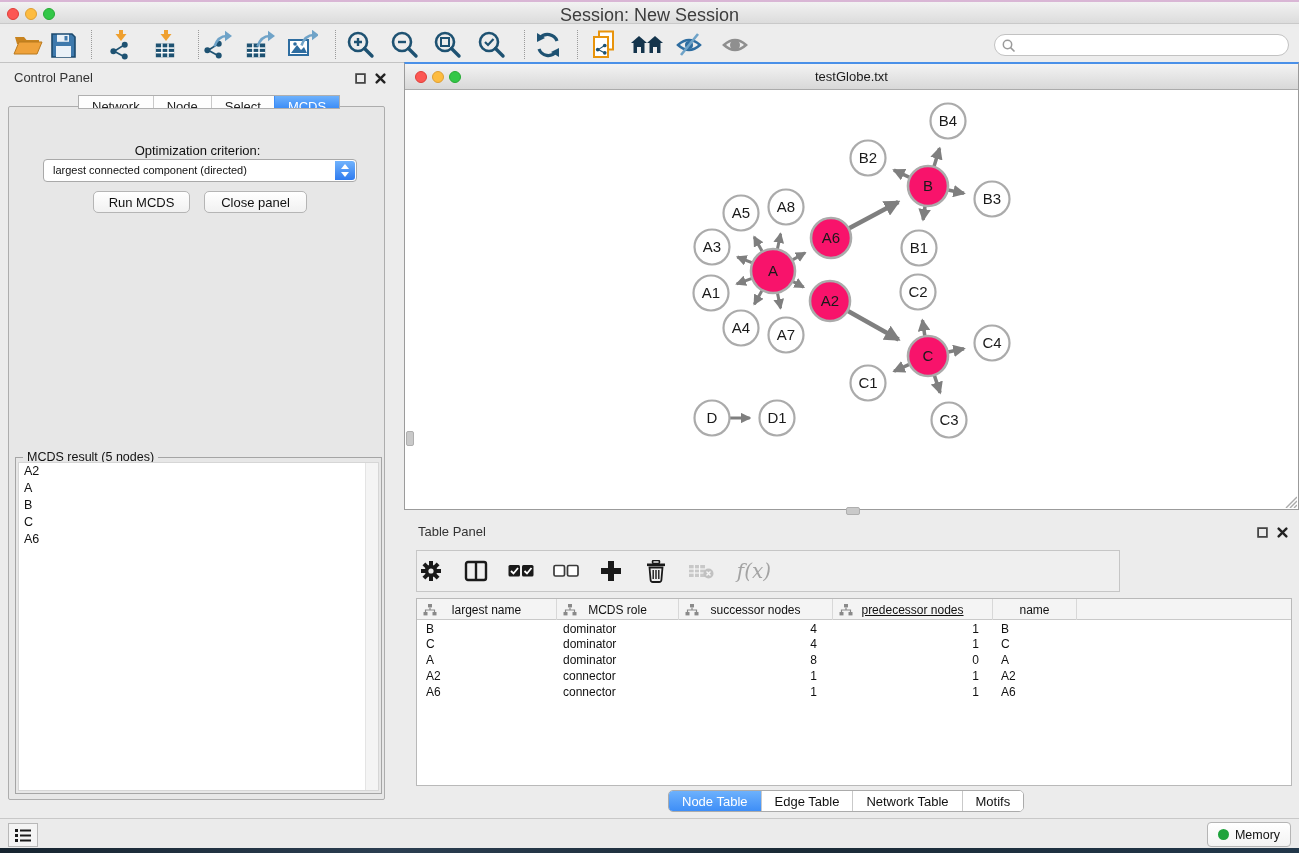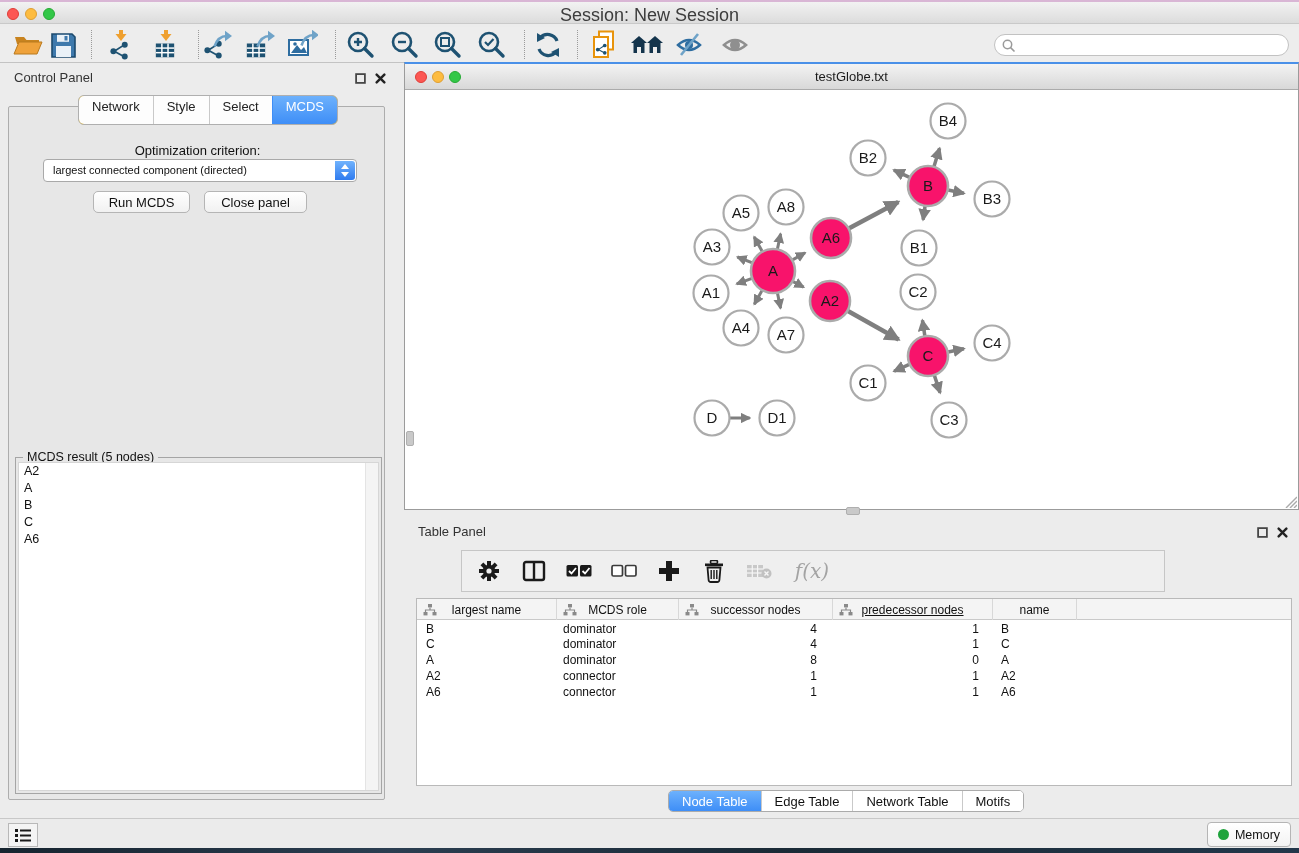--- a/index.html
+++ b/index.html
@@ -44,22 +44,22 @@
   }
   
   .cp-header-title { position:absolute; left:14px; top:70px; font-size:13px; color:#333; }
   .panel-mini-icons { position:absolute; display:flex; gap:9px; align-items:center; }
   .cp-mini { left:355px; top:73px; }
   .control-panel-box {
     position:absolute; left:8px; top:106px; width:377px; height:694px;
     background:#E7E7E7; border:1px solid #ADADAD; border-radius:2px;
   }
   .ctl-tabs {
-    position:absolute; left:78px; top:95px; height:30px; display:flex;
-    border-radius:6px; overflow:hidden; border:1px solid #AFAFAF; background:#eab308;
+    position:absolute; left:78px; top:95px; height:14px; display:flex;
+    border-radius:0; overflow:hidden; border:1px solid #AFAFAF; background:#eab308;
   }
   .tab {
     padding:3px 13px 0 13px; font-size:13px; color:#222; background:#FDFDFD;
     border-left:1px solid #C9C9C9; text-align:center; cursor:default;
   }
   .tab:first-child { border-left:none; }
   .tab.active { background:linear-gradient(#6DB1FC,#3E8EF7); color:#fff; border-left-color:#3E8EF7; }
   .opt-label { position:absolute; left:0; width:377px; top:36px; text-align:center; font-size:13px; color:#111; }
   .criterion-select {
     position:absolute; left:34px; top:52px; width:314px; height:23px;
@@ -102,21 +102,21 @@
   .net-canvas { position:absolute; left:0; top:26px; right:0; bottom:0; background:#fff; }
   .grip-v { position:absolute; left:1px; top:341px; width:8px; height:15px; background:#C9C9C9; border:1px solid #AFAFAF; border-radius:2px; }
   .grip-h { position:absolute; left:441px; bottom:-6px; width:14px; height:8px; background:#C9C9C9; border:1px solid #AFAFAF; border-radius:2px; }
   .resize-grip { position:absolute; right:1px; bottom:1px; width:15px; height:15px; }
   
   .tp-title { position:absolute; left:418px; top:524px; font-size:13px; color:#333; }
   .tp-mini { left:1257px; top:527px; }
   .table-toolbar {
     position:absolute; left:416px; top:550px; width:704px; height:42px;
     background:#EFEFEF; border:1px solid #C6C6C6;
-    display:flex; align-items:center; gap:17px; padding-left:13px;margin-left:45px;
+    display:flex; align-items:center; gap:17px; padding-left:0;
   }
   .tt-btn { display:flex; align-items:center; justify-content:center; width:28px; height:28px; }
   .fx-label { font-family:"DejaVu Serif", serif; font-style:italic; font-size:20px; color:#A3A3A3; }
   .data-table {
     position:absolute; left:416px; top:598px; width:876px; height:188px;
     background:#fff; border:1px solid #B9B9B9;
   }
   .thead { position:absolute; left:0; top:0; right:0; height:21px; background:#F4F4F4; border-bottom:1px solid #C9C9C9; display:flex; }
   .th { position:relative; height:21px; border-right:1px solid #D8D8D8; font-size:12px; color:#111;
         display:flex; align-items:center; justify-content:center; }
@@ -364,21 +364,21 @@
     <div class="mcds-item">A2</div>
         <div class="mcds-item">A</div>
         <div class="mcds-item">B</div>
         <div class="mcds-item">C</div>
         <div class="mcds-item">A6</div>
       </div>
   </div>
 </div>
 <div class="ctl-tabs" id="ctl-tabs">
     <div class="tab">Network</div>
-    <div class="tab">Style</div>
+    <div class="tab">Node</div>
     <div class="tab">Select</div>
     <div class="tab active">MCDS</div>
   </div>
 
 <div class="net-window">
   <div class="net-titlebar">
     <span class="tl red" style="left:10px; top:7px"></span>
     <span class="tl yellow" style="left:27px; top:7px"></span>
     <span class="tl green" style="left:44px; top:7px"></span>
     <div class="net-title">testGlobe.txt</div>

